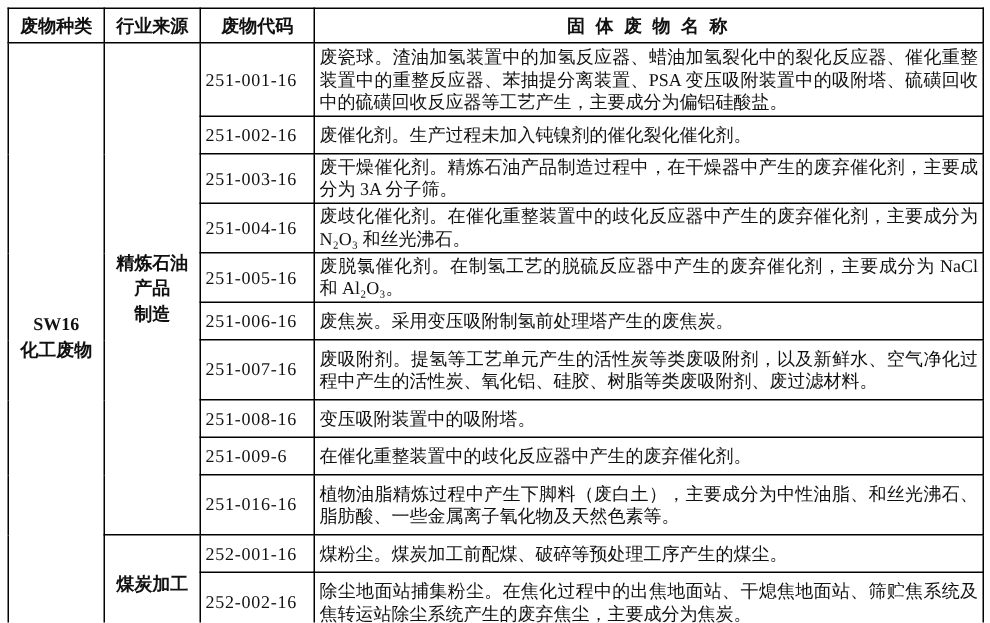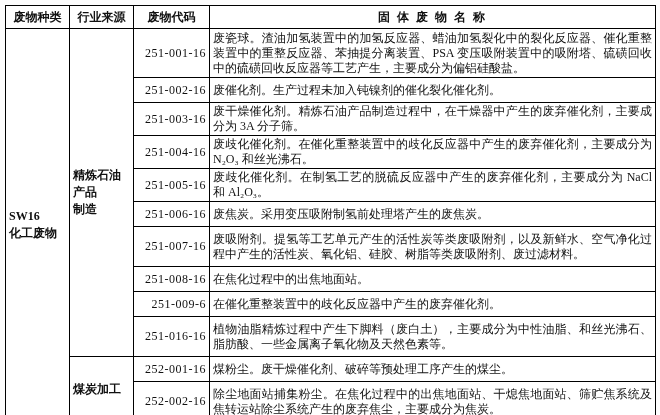--- a/index.html
+++ b/index.html
@@ -26,27 +26,27 @@
     overflow:hidden;
   }
   table.waste th{
     font-weight:bold;
     text-align:center;
     height:23px;
     padding:2px;
   }
   th.name-h{letter-spacing:2px;}
   td.cat,td.ind{
-    text-align:left;
+    text-align:center;
     font-weight:bold;
     white-space:pre-line;
     line-height:17px;
   }
   td.code{
-    text-align:right;
+    text-align:left;
     font-family:"Liberation Serif","DejaVu Serif",serif;
     letter-spacing:0.5px;
   }
   td.name{
     text-align:justify;
     line-height:15px;
     padding:2px 5px;
   }
   tr.h1{height:25px;}
   tr.h2{height:40px;}
@@ -86,46 +86,46 @@
     <tr class="h1">
       <td class="code">251-003-16</td>
       <td class="name">废干燥催化剂。精炼石油产品制造过程中，在干燥器中产生的废弃催化剂，主要成分为 3A 分子筛。</td>
     </tr>
     <tr class="h1">
       <td class="code">251-004-16</td>
       <td class="name">废歧化催化剂。在催化重整装置中的歧化反应器中产生的废弃催化剂，主要成分为 N₂O₃ 和丝光沸石。</td>
     </tr>
     <tr class="h1">
       <td class="code">251-005-16</td>
-      <td class="name">废歧化催化剂。在制氢工艺的脱硫反应器中产生的废弃催化剂，主要成分为 NaCl 和 Al₂O₃。</td>
+      <td class="name">废脱氯催化剂。在制氢工艺的脱硫反应器中产生的废弃催化剂，主要成分为 NaCl 和 Al₂O₃。</td>
     </tr>
     <tr class="h1">
       <td class="code">251-006-16</td>
       <td class="name">废焦炭。采用变压吸附制氢前处理塔产生的废焦炭。</td>
     </tr>
     <tr class="h2">
       <td class="code">251-007-16</td>
       <td class="name">废吸附剂。提氢等工艺单元产生的活性炭等类废吸附剂，以及新鲜水、空气净化过程中产生的活性炭、氧化铝、硅胶、树脂等类废吸附剂、废过滤材料。</td>
     </tr>
     <tr class="h1">
       <td class="code">251-008-16</td>
-      <td class="name">在焦化过程中的出焦地面站。</td>
+      <td class="name">变压吸附装置中的吸附塔。</td>
     </tr>
     <tr class="h1">
       <td class="code">251-009-6</td>
       <td class="name">在催化重整装置中的歧化反应器中产生的废弃催化剂。</td>
     </tr>
     <tr class="h2">
       <td class="code">251-016-16</td>
       <td class="name">植物油脂精炼过程中产生下脚料（废白土），主要成分为中性油脂、和丝光沸石、脂肪酸、一些金属离子氧化物及天然色素等。</td>
     </tr>
     <tr class="h1">
       <td class="ind" rowspan="2">煤炭加工</td>
       <td class="code">252-001-16</td>
-      <td class="name">煤粉尘。废干燥催化剂、破碎等预处理工序产生的煤尘。</td>
+      <td class="name">煤粉尘。煤炭加工前配煤、破碎等预处理工序产生的煤尘。</td>
     </tr>
     <tr class="h2">
       <td class="code">252-002-16</td>
       <td class="name">除尘地面站捕集粉尘。在焦化过程中的出焦地面站、干熄焦地面站、筛贮焦系统及焦转运站除尘系统产生的废弃焦尘，主要成分为焦炭。</td>
     </tr>
   </tbody>
     </table>
 
 </div>
 

